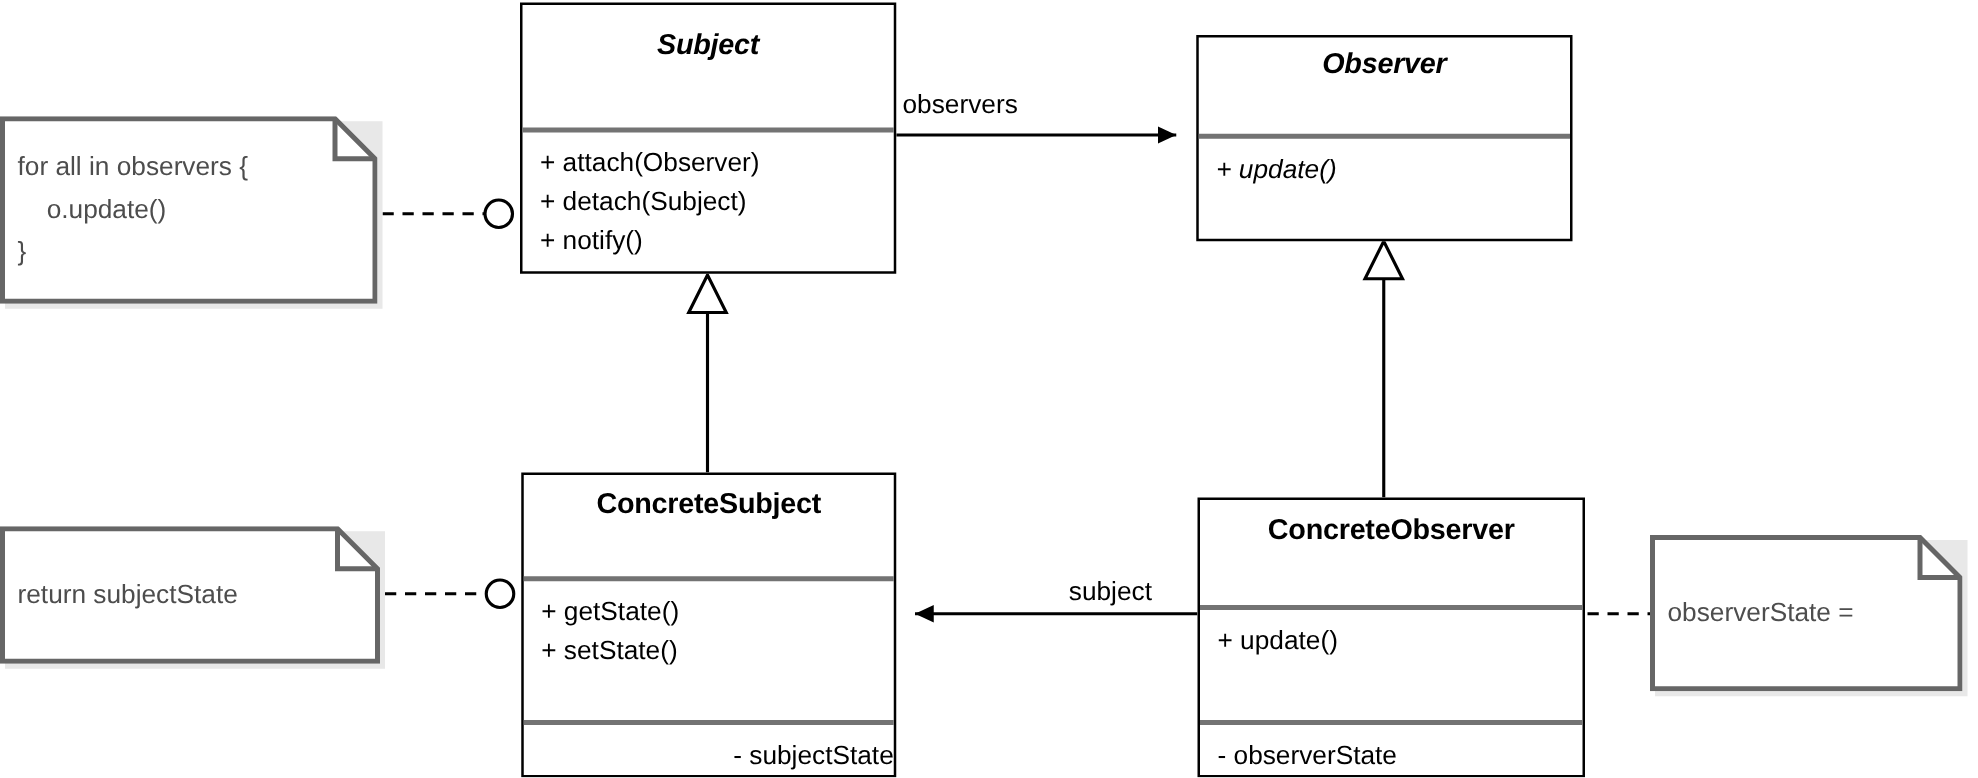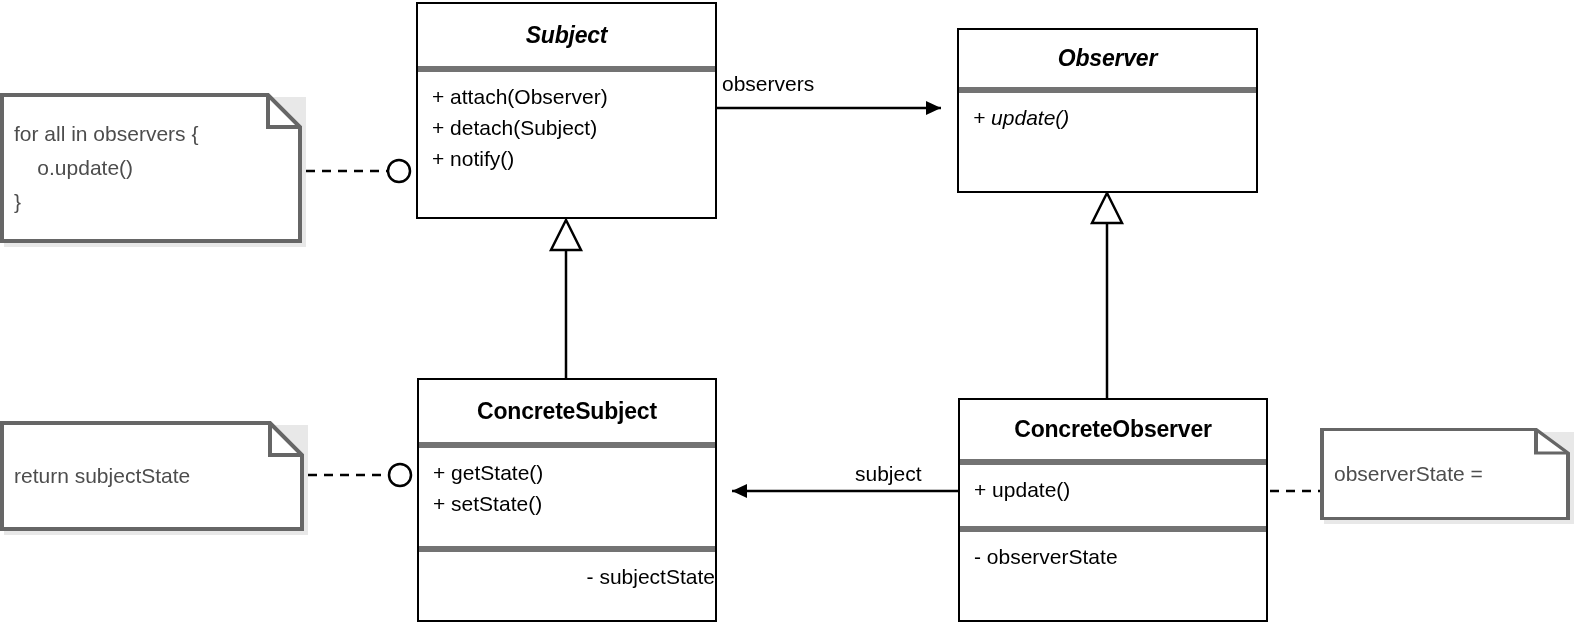--- a/index.html
+++ b/index.html
@@ -23,21 +23,22 @@
     background: #ffffff;
     border: 2px solid #000000;
     display: flex;
     flex-direction: column;
   }
   .uml-compartment {
     box-sizing: border-box;
     position: relative;
   }
   .uml-compartment + .uml-compartment {
-    border-top: 6px solid #737373;
+    border-top: 4px solid #737373;
+    margin-top: 36px;
   }
   .uml-title {
     display: flex;
     align-items: center;
     justify-content: center;
     font-size: 23px;
     font-weight: bold;
     color: #000000;
     letter-spacing: -0.2px;
   }
@@ -162,21 +163,21 @@
   <div class="uml-class" style="left:416px; top:2px; width:301px; height:217px;">
     <div class="uml-compartment uml-title abstract" style="height:62px;">Subject</div>
     <div class="uml-compartment uml-members" style="flex:1;">
       <div class="uml-member">+ attach(Observer)</div>
       <div class="uml-member">+ detach(Subject)</div>
       <div class="uml-member">+ notify()</div>
     </div>
   </div>
 
   <div class="uml-class" style="left:957px; top:28px; width:301px; height:165px;">
-    <div class="uml-compartment uml-title abstract" style="height:57px;border-radius:15px;">Observer</div>
+    <div class="uml-compartment uml-title abstract" style="height:41px;border-radius:15px;">Observer</div>
     <div class="uml-compartment uml-members" style="flex:1;">
       <div class="uml-member abstract">+ update()</div>
     </div>
   </div>
 
   <div class="uml-class" style="left:417px; top:378px; width:300px; height:244px;">
     <div class="uml-compartment uml-title" style="height:62px;">ConcreteSubject</div>
     <div class="uml-compartment uml-members" style="height:104px;">
       <div class="uml-member">+ getState()</div>
       <div class="uml-member">+ setState()</div>
@@ -213,21 +214,21 @@
     <div class="uml-note-shadow"></div>
     <svg class="uml-note" viewBox="0 0 304 110" preserveAspectRatio="none">
       <path d="M2,2 L270,2 L302,34 L302,108 L2,108 Z" fill="#ffffff" stroke="#666666" stroke-width="4" stroke-linejoin="miter"></path>
       <path d="M270,2 L270,34 L302,34" fill="none" stroke="#666666" stroke-width="4" stroke-linejoin="miter"></path>
     </svg>
     <div class="uml-note-text">
       <div>return subjectState</div>
     </div>
   </div>
 
-  <div class="uml-note-wrap" style="left:1320px; top:428px; width:250px; height:92px;">
+  <div class="uml-note-wrap" style="left:1320px; top:428px; width:250px; height:125px;">
     <div class="uml-note-shadow"></div>
     <svg class="uml-note" viewBox="0 0 250 125" preserveAspectRatio="none">
       <path d="M2,2 L216,2 L248,34 L248,123 L2,123 Z" fill="#ffffff" stroke="#666666" stroke-width="4" stroke-linejoin="miter"></path>
       <path d="M216,2 L216,34 L248,34" fill="none" stroke="#666666" stroke-width="4" stroke-linejoin="miter"></path>
     </svg>
     <div class="uml-note-text">
       <div>observerState =</div>
     </div>
   </div>
 

